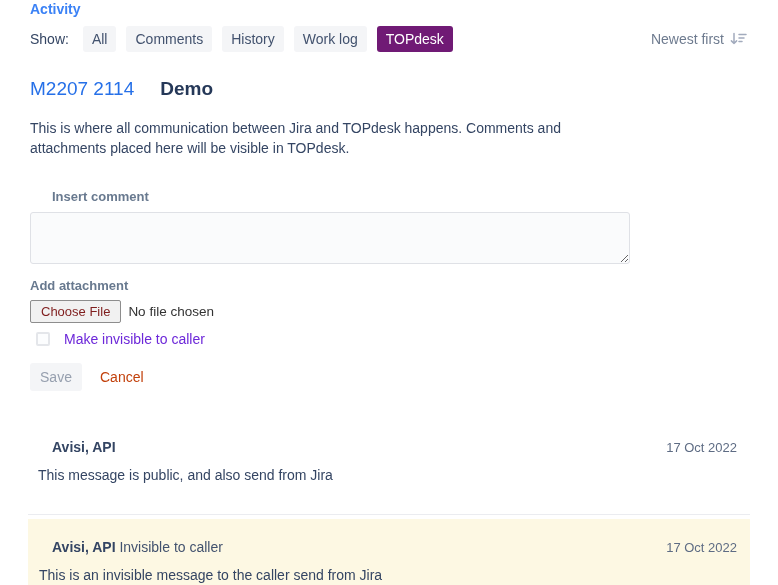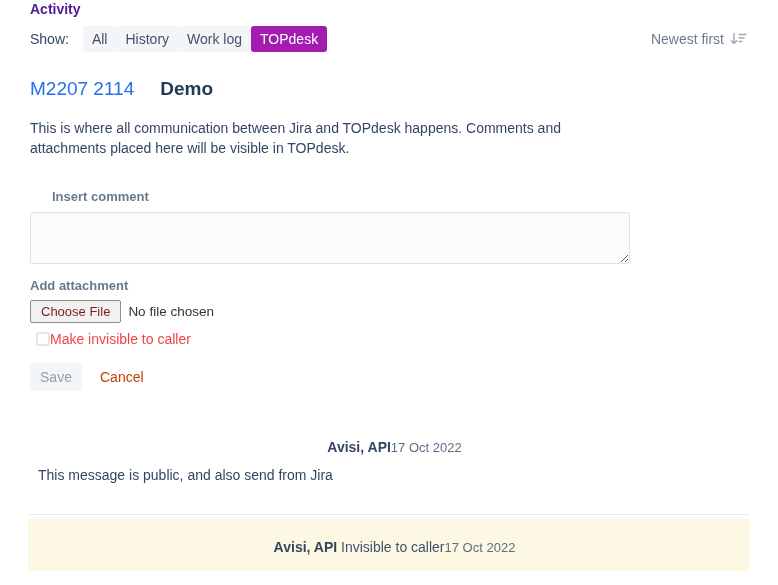--- a/index.html
+++ b/index.html
@@ -7,44 +7,44 @@
   body {
     font-family: "Liberation Sans", "DejaVu Sans", sans-serif;
     color: #344563;
     font-size: 14px;
   }
   .content { padding: 1px 30px 0 30px; }
 
   .activity-title {
     font-size: 14px;
     font-weight: bold;
-    color: #4c1d95;
+    color: #3b82f6;
     line-height: 16px;
   }
 
   .show-row {
     margin-top: 9px;
     display: flex;
     align-items: center;
   }
   .show-label { color: #344563; margin-right: 14px; }
-  .tabs { display: flex; align-items: center; }
+  .tabs { display: flex; gap: 10px; align-items: center; }
   .tab {
     background: #f4f5f7;
     color: #42526e;
     border: none;
     border-radius: 3px;
     font-family: inherit;
     font-size: 14px;
     line-height: 18px;
     padding: 4px 9px;
     cursor: pointer;
     white-space: nowrap;
   }
-  .tab.active { background: #a21caf; color: #ffffff; }
+  .tab.active { background: #701a75; color: #ffffff; }
   .sort-control {
     margin-left: auto;
     display: flex;
     align-items: center;
     gap: 5px;
     color: #6e7b8f;
     cursor: pointer;
   }
   .sort-icon svg { display: block; }
 
@@ -130,21 +130,22 @@
   }
   .checkbox-box {
     width: 14px;
     height: 14px;
     border: 2px solid #e4e6ea;
     border-radius: 2px;
     background: #fcfdfe;
     display: inline-block;
   }
   .checkbox-label {
-    color: #ef4444;
+    margin-left: 14px;
+    color: #6d28d9;
   }
 
   .actions-row {
     margin-top: 16px;
     display: flex;
     align-items: center;
   }
   .save-button {
     width: 52px;
     height: 28px;
@@ -158,21 +159,21 @@
   }
   .cancel-link {
     margin-left: 18px;
     color: #c2410c;
     cursor: pointer;
   }
 
   .comments { margin: 40px 28px 0 28px; }
   .comment-header {
     display: flex;
-    justify-content: center;
+    justify-content: space-between;
     align-items: baseline;
     padding: 0 13px 0 24px;
   }
   .comment-author { font-weight: bold; color: #344563; }
   .comment-badge { font-weight: normal; color: #42526e; }
   .comment-date { font-size: 13px; color: #5e6c84; white-space: nowrap; }
   .comment-body {
     margin-top: 12px;
     padding-left: 10px;
     color: #344563;
@@ -193,20 +194,21 @@
 <body>
 
 <div class="content">
 
   <div class="activity-title">Activity</div>
 
   <div class="show-row">
     <span class="show-label">Show:</span>
     <div class="tabs">
       <button class="tab">All</button>
+      <button class="tab">Comments</button>
       <button class="tab">History</button>
       <button class="tab">Work log</button>
       <button class="tab active">TOPdesk</button>
     </div>
     <div class="sort-control">
       <span>Newest first</span>
       <span class="sort-icon">
         <svg width="19" height="16" viewBox="0 0 19 16" fill="none">
           <path d="M5 2.5 V12.5 M5 12.5 L2.4 9.9 M5 12.5 L7.6 9.9" stroke="#a2abbd" stroke-width="1.5" stroke-linecap="round" stroke-linejoin="round"></path>
           <path d="M10 3.5 H17" stroke="#a2abbd" stroke-width="1.5" stroke-linecap="round"></path>
@@ -258,15 +260,16 @@
   </div>
 
   <div class="comment invisible-to-caller">
     <div class="comment-header">
       <span>
         <span class="comment-author">Avisi, API</span>
         <span class="comment-badge">Invisible to caller</span>
       </span>
       <span class="comment-date">17 Oct 2022</span>
     </div>
+    <div class="comment-body">This is an invisible message to the caller send from Jira</div>
   </div>
 
 </div>
 
 </body></html>

